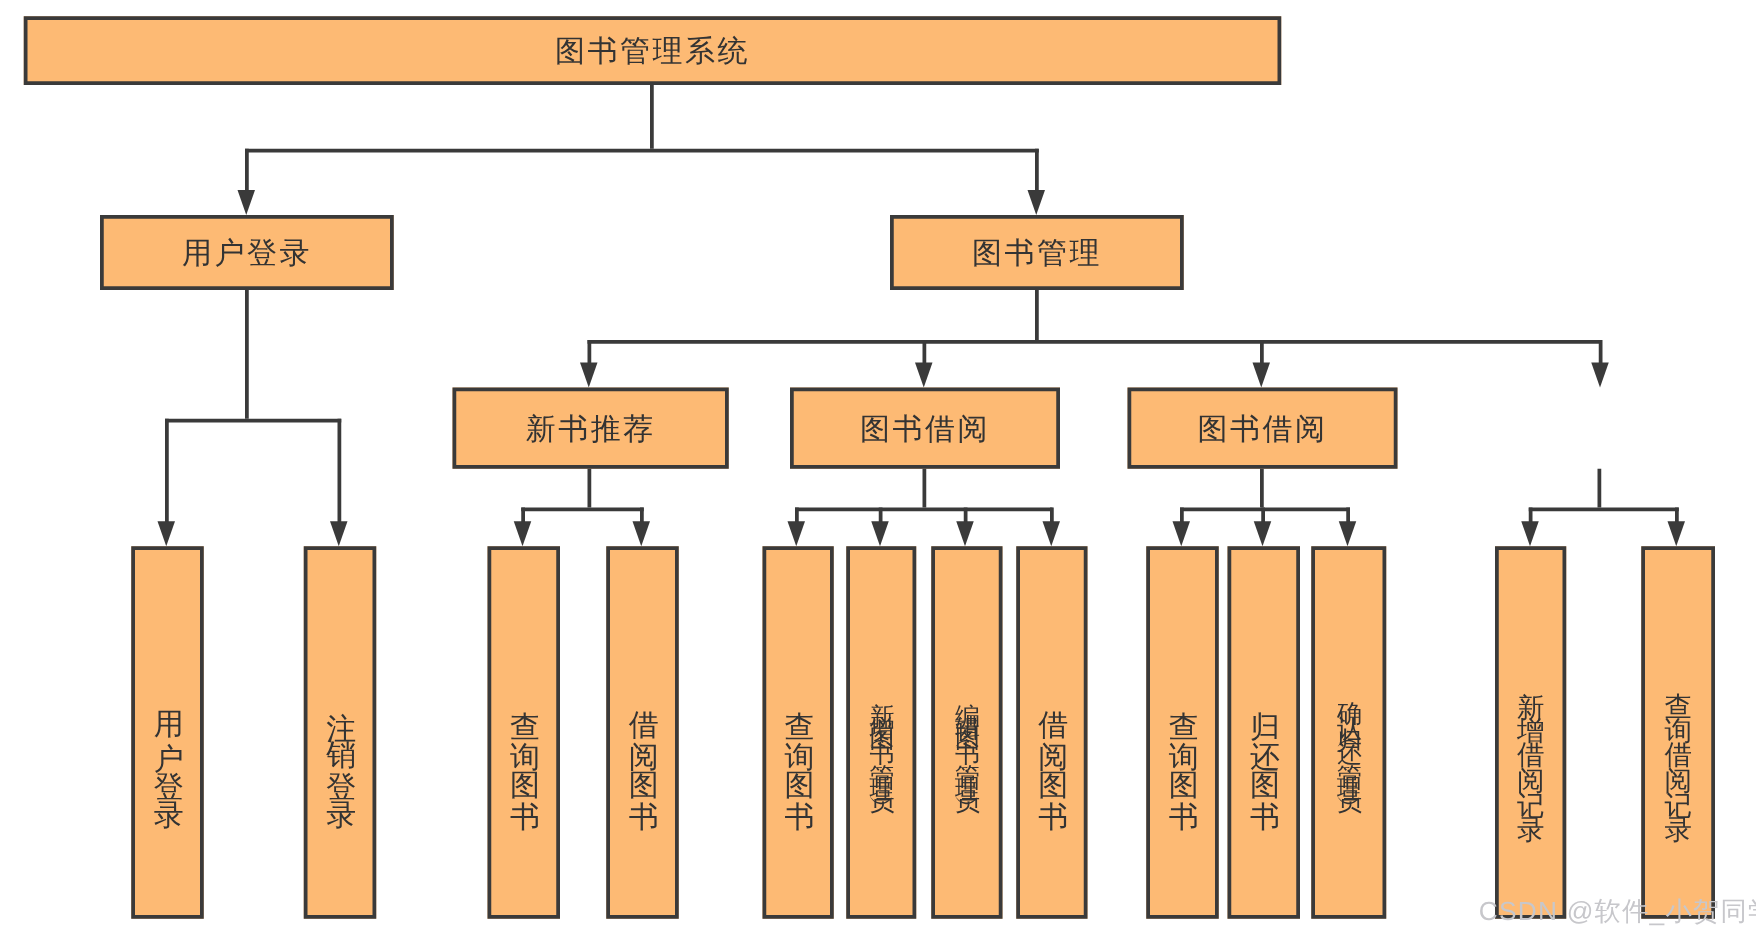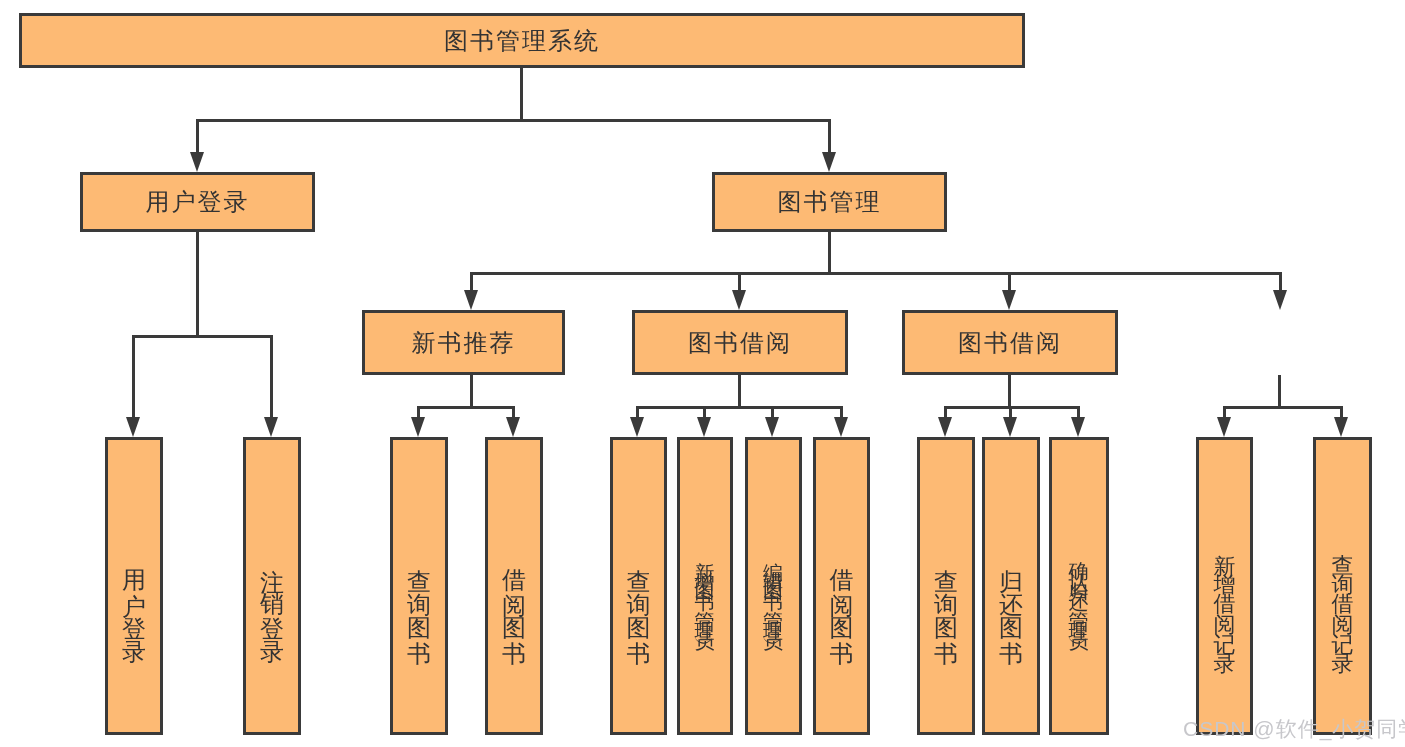--- a/index.html
+++ b/index.html
@@ -72,21 +72,21 @@
   <div class="hline" style="left:470px;top:272px;width:811px"></div>
   <div class="vline" style="left:470px;top:272px;height:20px"></div>
   <div class="arrow" style="left:464px;top:290px"></div>
   <div class="vline" style="left:738px;top:272px;height:20px"></div>
   <div class="arrow" style="left:732px;top:290px"></div>
   <div class="vline" style="left:1008px;top:272px;height:20px"></div>
   <div class="arrow" style="left:1002px;top:290px"></div>
   <div class="vline" style="left:1279px;top:272px;height:20px"></div>
   <div class="arrow" style="left:1273px;top:290px"></div>
 
-  <div class="node" style="left:362px;top:310px;width:203px;height:65px">
+  <div class="node" style="left:362px;top:310px;width:221px;height:65px">
     <span class="h-label">新书推荐</span>
   </div>
   <div class="node" style="left:632px;top:310px;width:216px;height:65px">
     <span class="h-label">图书借阅</span>
   </div>
   <div class="node" style="left:902px;top:310px;width:216px;height:65px">
     <span class="h-label">图书借阅</span>
   </div>
 
   <div class="vline" style="left:470px;top:375px;height:31px"></div>

